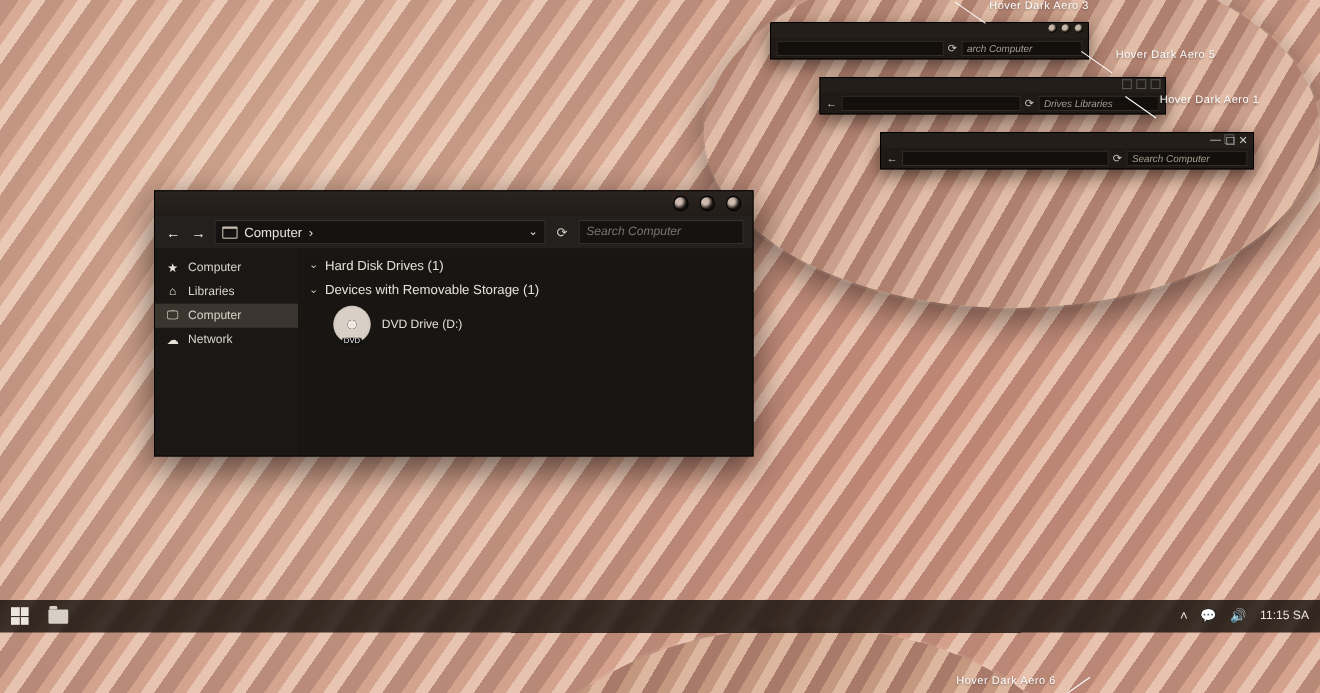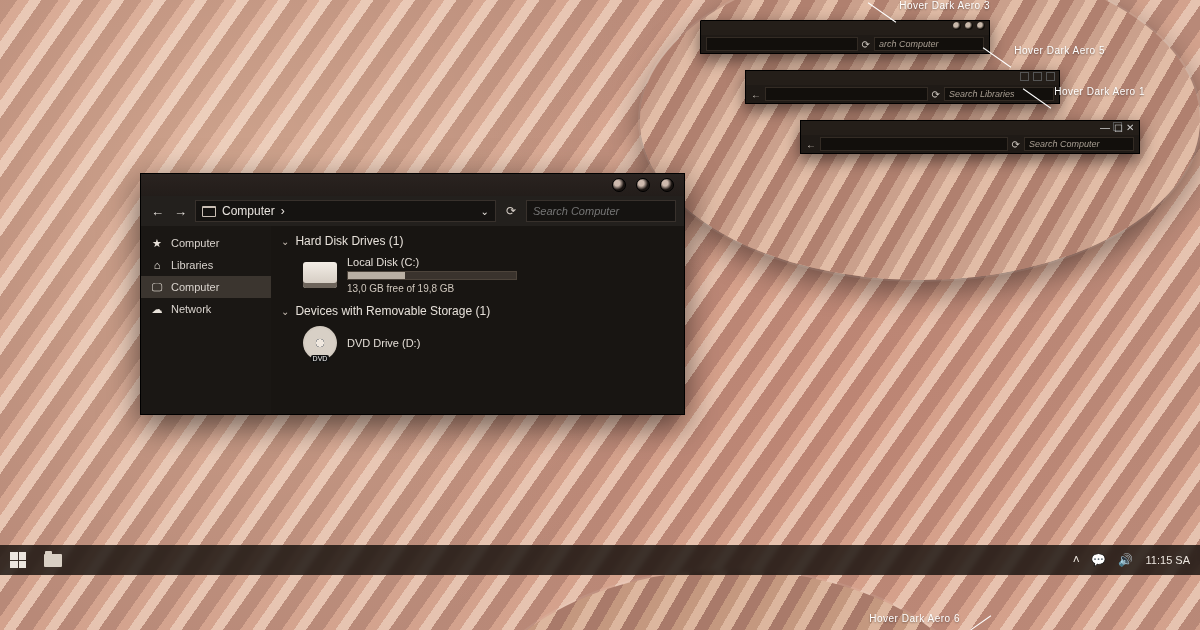--- a/index.html
+++ b/index.html
@@ -146,21 +146,21 @@
     <div class="mini" style="left:105px; top:110px; width:315px;">
       <div class="mt">
           <span></span>
           <span></span>
           <span></span>
         </div>
       <div class="ma">
         <div>←</div>
         <div class="bc2"></div>
         <div>⟳</div>
-        <div class="sr">Search Libraries</div>
+        <div class="sr">Drives Libraries</div>
       </div>
     </div>
     <div class="mini" style="left:160px; top:160px; width:340px;">
       <div class="mt">
         <span style="border:none;color:#ccc;">—</span>
         <span style="color:#ccc;">☐</span>
         <span style="border:none;color:#ccc;">✕</span>
       </div>
       <div class="ma">
         <div>←</div>
@@ -216,30 +216,20 @@
         <div class="sb-item">
           <span class="sb-ico">☁</span>
           <span>Network</span>
         </div>
       </div>
       <div class="content">
         <div class="group-hdr">
           <span class="chev">⌄</span>
           <span>Hard Disk Drives (1)</span>
         </div>
-        <div class="drive-row">
-          <div class="drive-ico"></div>
-          <div class="drive-info">
-            <span>Local Disk (C:)</span>
-            <div class="cap-bar">
-              <div class="cap-fill" style="width:34%"></div>
-            </div>
-            <span class="cap-text">13,0 GB free of 19,8 GB</span>
-          </div>
-        </div>
         <div class="group-hdr">
           <span class="chev">⌄</span>
           <span>Devices with Removable Storage (1)</span>
         </div>
         <div class="drive-row">
           <div class="dvd-ico">
             <span class="dvd-tag">DVD</span>
           </div>
           <div class="drive-info">
             <span>DVD Drive (D:)</span>

